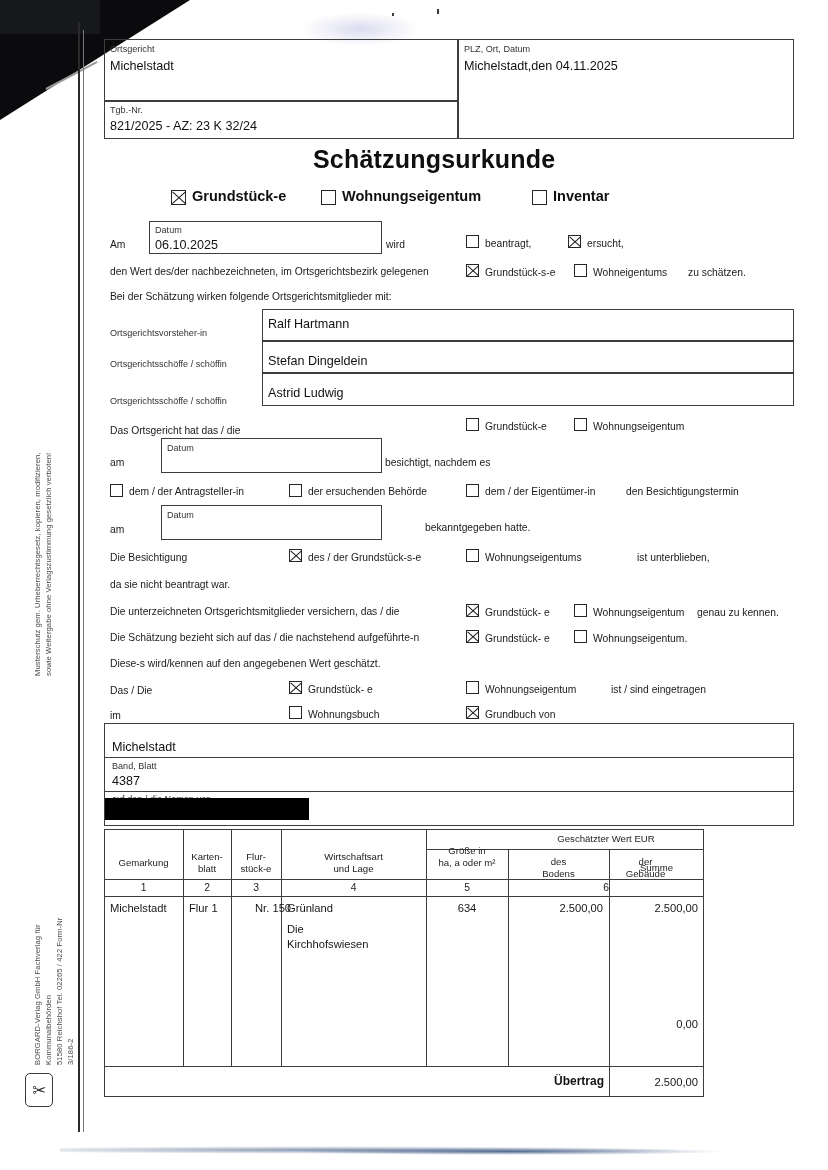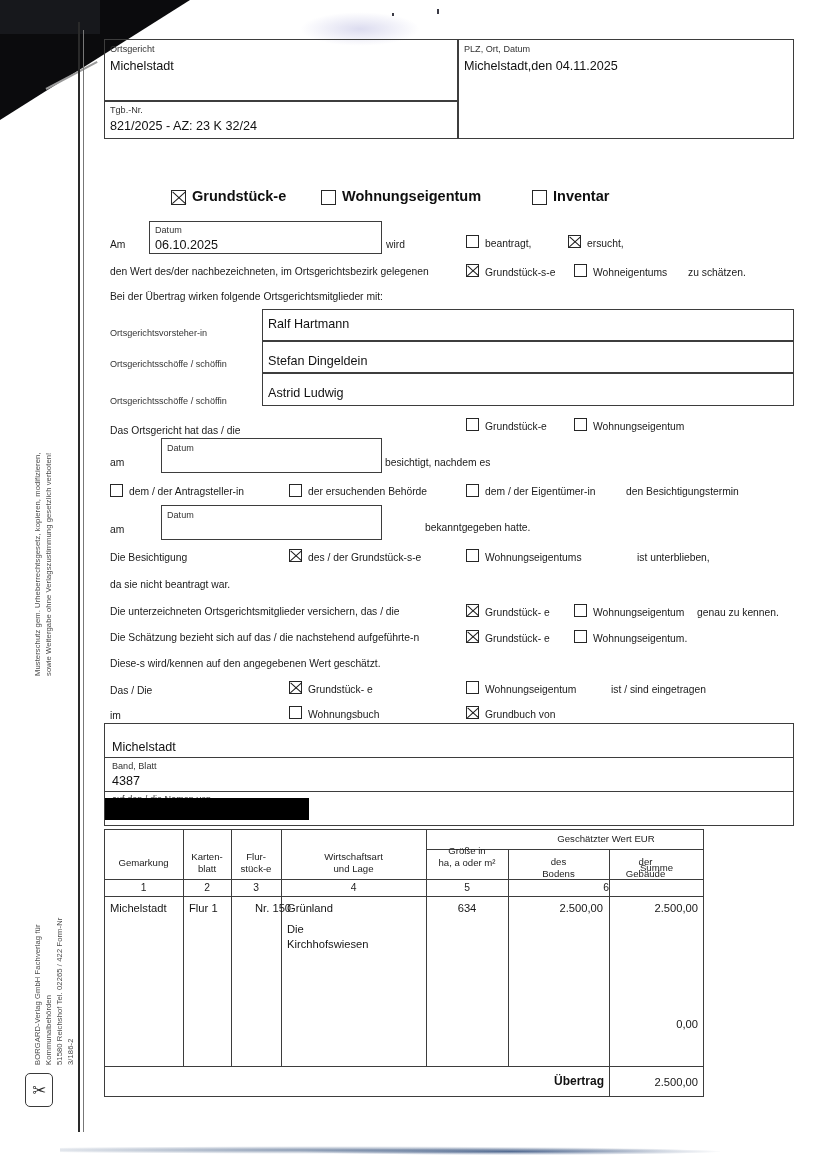--- a/index.html
+++ b/index.html
@@ -86,20 +86,21 @@
   <div class="val" style="left:110px;top:59px;">Michelstadt</div>
 
   <div class="box" style="left:104px;top:101px;width:354px;height:38px;"></div>
   <div class="tl" style="left:110px;top:105px;">Tgb.-Nr.</div>
   <div class="val" style="left:110px;top:119px;">821/2025 - AZ: 23 K 32/24</div>
 
   <div class="box" style="left:458px;top:39px;width:336px;height:100px;"></div>
   <div class="tl" style="left:464px;top:44px;">PLZ, Ort, Datum</div>
   <div class="val" style="left:464px;top:59px;">Michelstadt,den 04.11.2025</div>
 
+  <div class="title" style="left:313px;top:145px;">Schätzungsurkunde</div>
 
   <div class="cb big checked" style="left:171px;top:190px;"></div>
   <div class="opt" style="left:192px;top:188px;">Grundstück-e</div>
   <div class="cb big" style="left:321px;top:190px;"></div>
   <div class="opt" style="left:342px;top:188px;">Wohnungseigentum</div>
   <div class="cb big" style="left:532px;top:190px;"></div>
   <div class="opt" style="left:553px;top:188px;">Inventar</div>
 
   <div class="t" style="left:110px;top:238px;">Am</div>
   <div class="box" style="left:149px;top:221px;width:233px;height:33px;"></div>
@@ -112,21 +113,21 @@
   <div class="cb checked" style="left:568px;top:235px;"></div>
   <div class="t" style="left:587px;top:237px;">ersucht,</div>
 
   <div class="t" style="left:110px;top:265px;">den Wert des/der nachbezeichneten, im Ortsgerichtsbezirk gelegenen</div>
   <div class="cb checked" style="left:466px;top:264px;"></div>
   <div class="t" style="left:485px;top:266px;">Grundstück-s-e</div>
   <div class="cb" style="left:574px;top:264px;"></div>
   <div class="t" style="left:593px;top:266px;">Wohneigentums</div>
   <div class="t" style="left:688px;top:266px;">zu schätzen.</div>
 
-  <div class="t" style="left:110px;top:290px;">Bei der Übertrag wirken folgende Ortsgerichtsmitglieder mit:</div>
+  <div class="t" style="left:110px;top:290px;">Bei der Schätzung wirken folgende Ortsgerichtsmitglieder mit:</div>
 
   <div class="box" style="left:262px;top:309px;width:532px;height:32px;"></div>
   <div class="tl" style="left:110px;top:328px;text-align:center;">Ortsgerichtsvorsteher-in</div>
   <div class="val" style="left:268px;top:317px;">Ralf Hartmann</div>
 
   <div class="box" style="left:262px;top:341px;width:532px;height:32px;"></div>
   <div class="tl" style="left:110px;top:359px;">Ortsgerichtsschöffe / schöffin</div>
   <div class="val" style="left:268px;top:354px;">Stefan Dingeldein</div>
 
   <div class="box" style="left:262px;top:373px;width:532px;height:33px;"></div>

